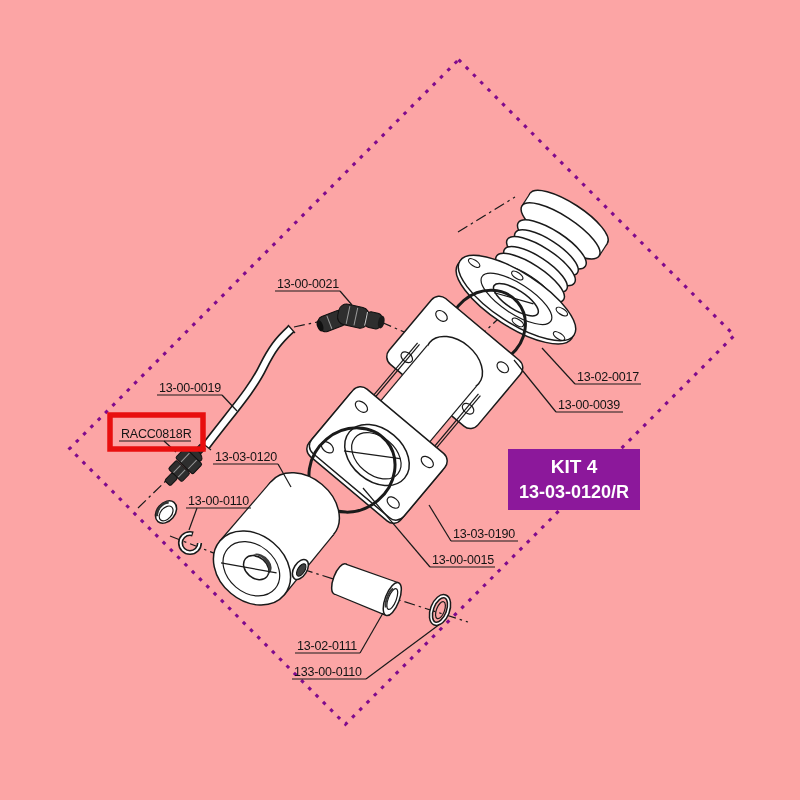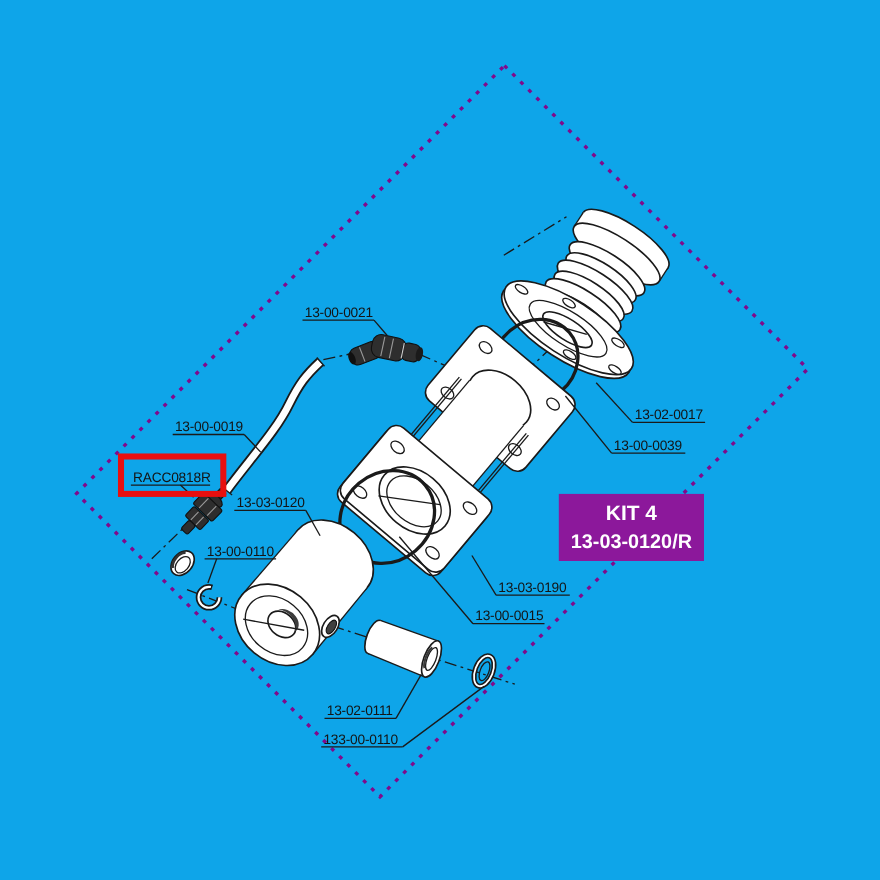--- a/index.html
+++ b/index.html
@@ -1,16 +1,16 @@
 <!DOCTYPE html>
 <html><head>
 <meta charset="utf-8">
 <style>
   html,body{margin:0;padding:0;background:#ffffff;}
-  .stage{position:relative;width:800px;height:800px;background:#0ea5e9;overflow:hidden;}
+  .stage{position:relative;width:800px;height:800px;background:#fca5a5;overflow:hidden;}
   svg{display:block;}
   svg text{font-family:"Liberation Sans","DejaVu Sans",sans-serif;}
   .part-label{font-size:12.5px;fill:#141414;letter-spacing:-0.2px;}
   .kit-line{font-weight:bold;fill:#ffffff;text-anchor:middle;}
   .outline{fill:#ffffff;stroke:#1a1a1a;stroke-width:1.5;}
   .thin{fill:none;stroke:#1a1a1a;stroke-width:1.2;}
   .bold-ring{fill:none;stroke:#1a1a1a;stroke-width:3;}
   .leader{fill:none;stroke:#1a1a1a;stroke-width:1.2;}
   .underline{stroke:#1a1a1a;stroke-width:1.2;}
   .axis{fill:none;stroke:#1a1a1a;stroke-width:1.2;stroke-dasharray:11 4 2.5 4;}

